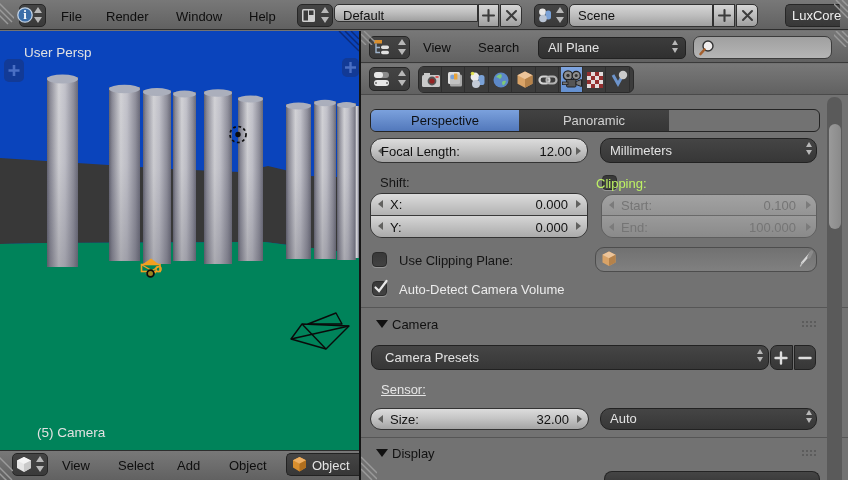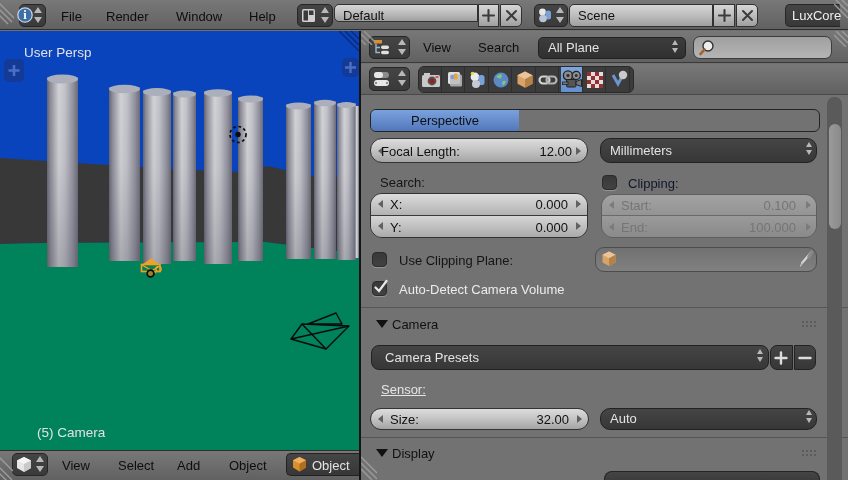--- a/index.html
+++ b/index.html
@@ -317,34 +317,35 @@
     </svg>
     <div class="abs" style="left:607.5px;top:67px;width:22px;height:25px;background:#3c3c3c;border-right:1px solid #2e2e2e;"></div>
     <svg class="abs" style="left:607.5px;top:68.5px;" width="22" height="22" viewBox="0 0 22 22">
       <path d="M5 6 L10 15 L16 4" stroke="#6d94cc" stroke-width="3" fill="none"></path>
       <circle cx="15" cy="6" r="4.2" fill="#c9c9c9"></circle>
     </svg>
   </div>
 
 <div class="abs" style="left:370px;top:109px;width:450px;height:23px;border-radius:6px;overflow:hidden;border:1px solid #242424;display:flex;">
  <div style="width:148px;background:linear-gradient(180deg,#7ba1dd,#5278bb);color:#0d1014;text-align:center;line-height:21px;">Perspective</div>
+ <div style="width:150px;background:linear-gradient(180deg,#424242,#363636);color:#d2d2d2;text-align:center;line-height:21px;">Panoramic</div>
 </div>
 
 <div class="abs slider" style="left:370px;top:138px;width:218px;height:25px;"></div>
 <div class="larr" style="left:378px;top:146.5px;"></div>
 <div class="rarr" style="left:576px;top:146.5px;"></div>
 <div class="abs" style="left:381px;top:144px;color:#111;">Focal Length:</div>
 <div class="abs" style="left:490px;top:144px;width:82px;text-align:right;color:#111;">12.00</div>
 <div class="abs dd" style="left:600px;top:138px;width:217px;height:25px;line-height:23px;padding-left:9px;">Millimeters</div>
 <div class="updown up" style="left:806px;top:142px;border-left-width:3.5px;border-right-width:3.5px;border-bottom-width:5px;"></div>
 <div class="updown down" style="left:806px;top:150px;border-left-width:3.5px;border-right-width:3.5px;border-top-width:5px;"></div>
 
-<div class="abs" style="left:380px;top:175px;color:#151515;">Search:</div>
+<div class="abs" style="left:380px;top:175px;color:#151515;">Shift:</div>
 <div class="chk" style="left:602px;top:175px;"></div>
-<div class="abs" style="left:628px;top:176px;color:#0f172a;">Clipping:</div>
+<div class="abs" style="left:596px;top:176px;color:#bef264;">Clipping:</div>
 
 <div class="abs" style="left:370px;top:193px;width:218px;height:45px;border:1px solid #333;border-radius:12px;overflow:hidden;">
  <div style="height:22px;background:linear-gradient(180deg,#dcdcdc,#b2b2b2);border-bottom:1px solid #3a3a3a;"></div>
  <div style="height:22px;background:linear-gradient(180deg,#d6d6d6,#a8a8a8);"></div>
 </div>
 <div class="larr" style="left:378px;top:200px;"></div>
 <div class="rarr" style="left:576px;top:200px;"></div>
 <div class="abs" style="left:390px;top:197px;color:#111;">X:</div>
 <div class="abs" style="left:490px;top:197px;width:78px;text-align:right;color:#111;">0.000</div>
 <div class="larr" style="left:378px;top:222px;"></div>

